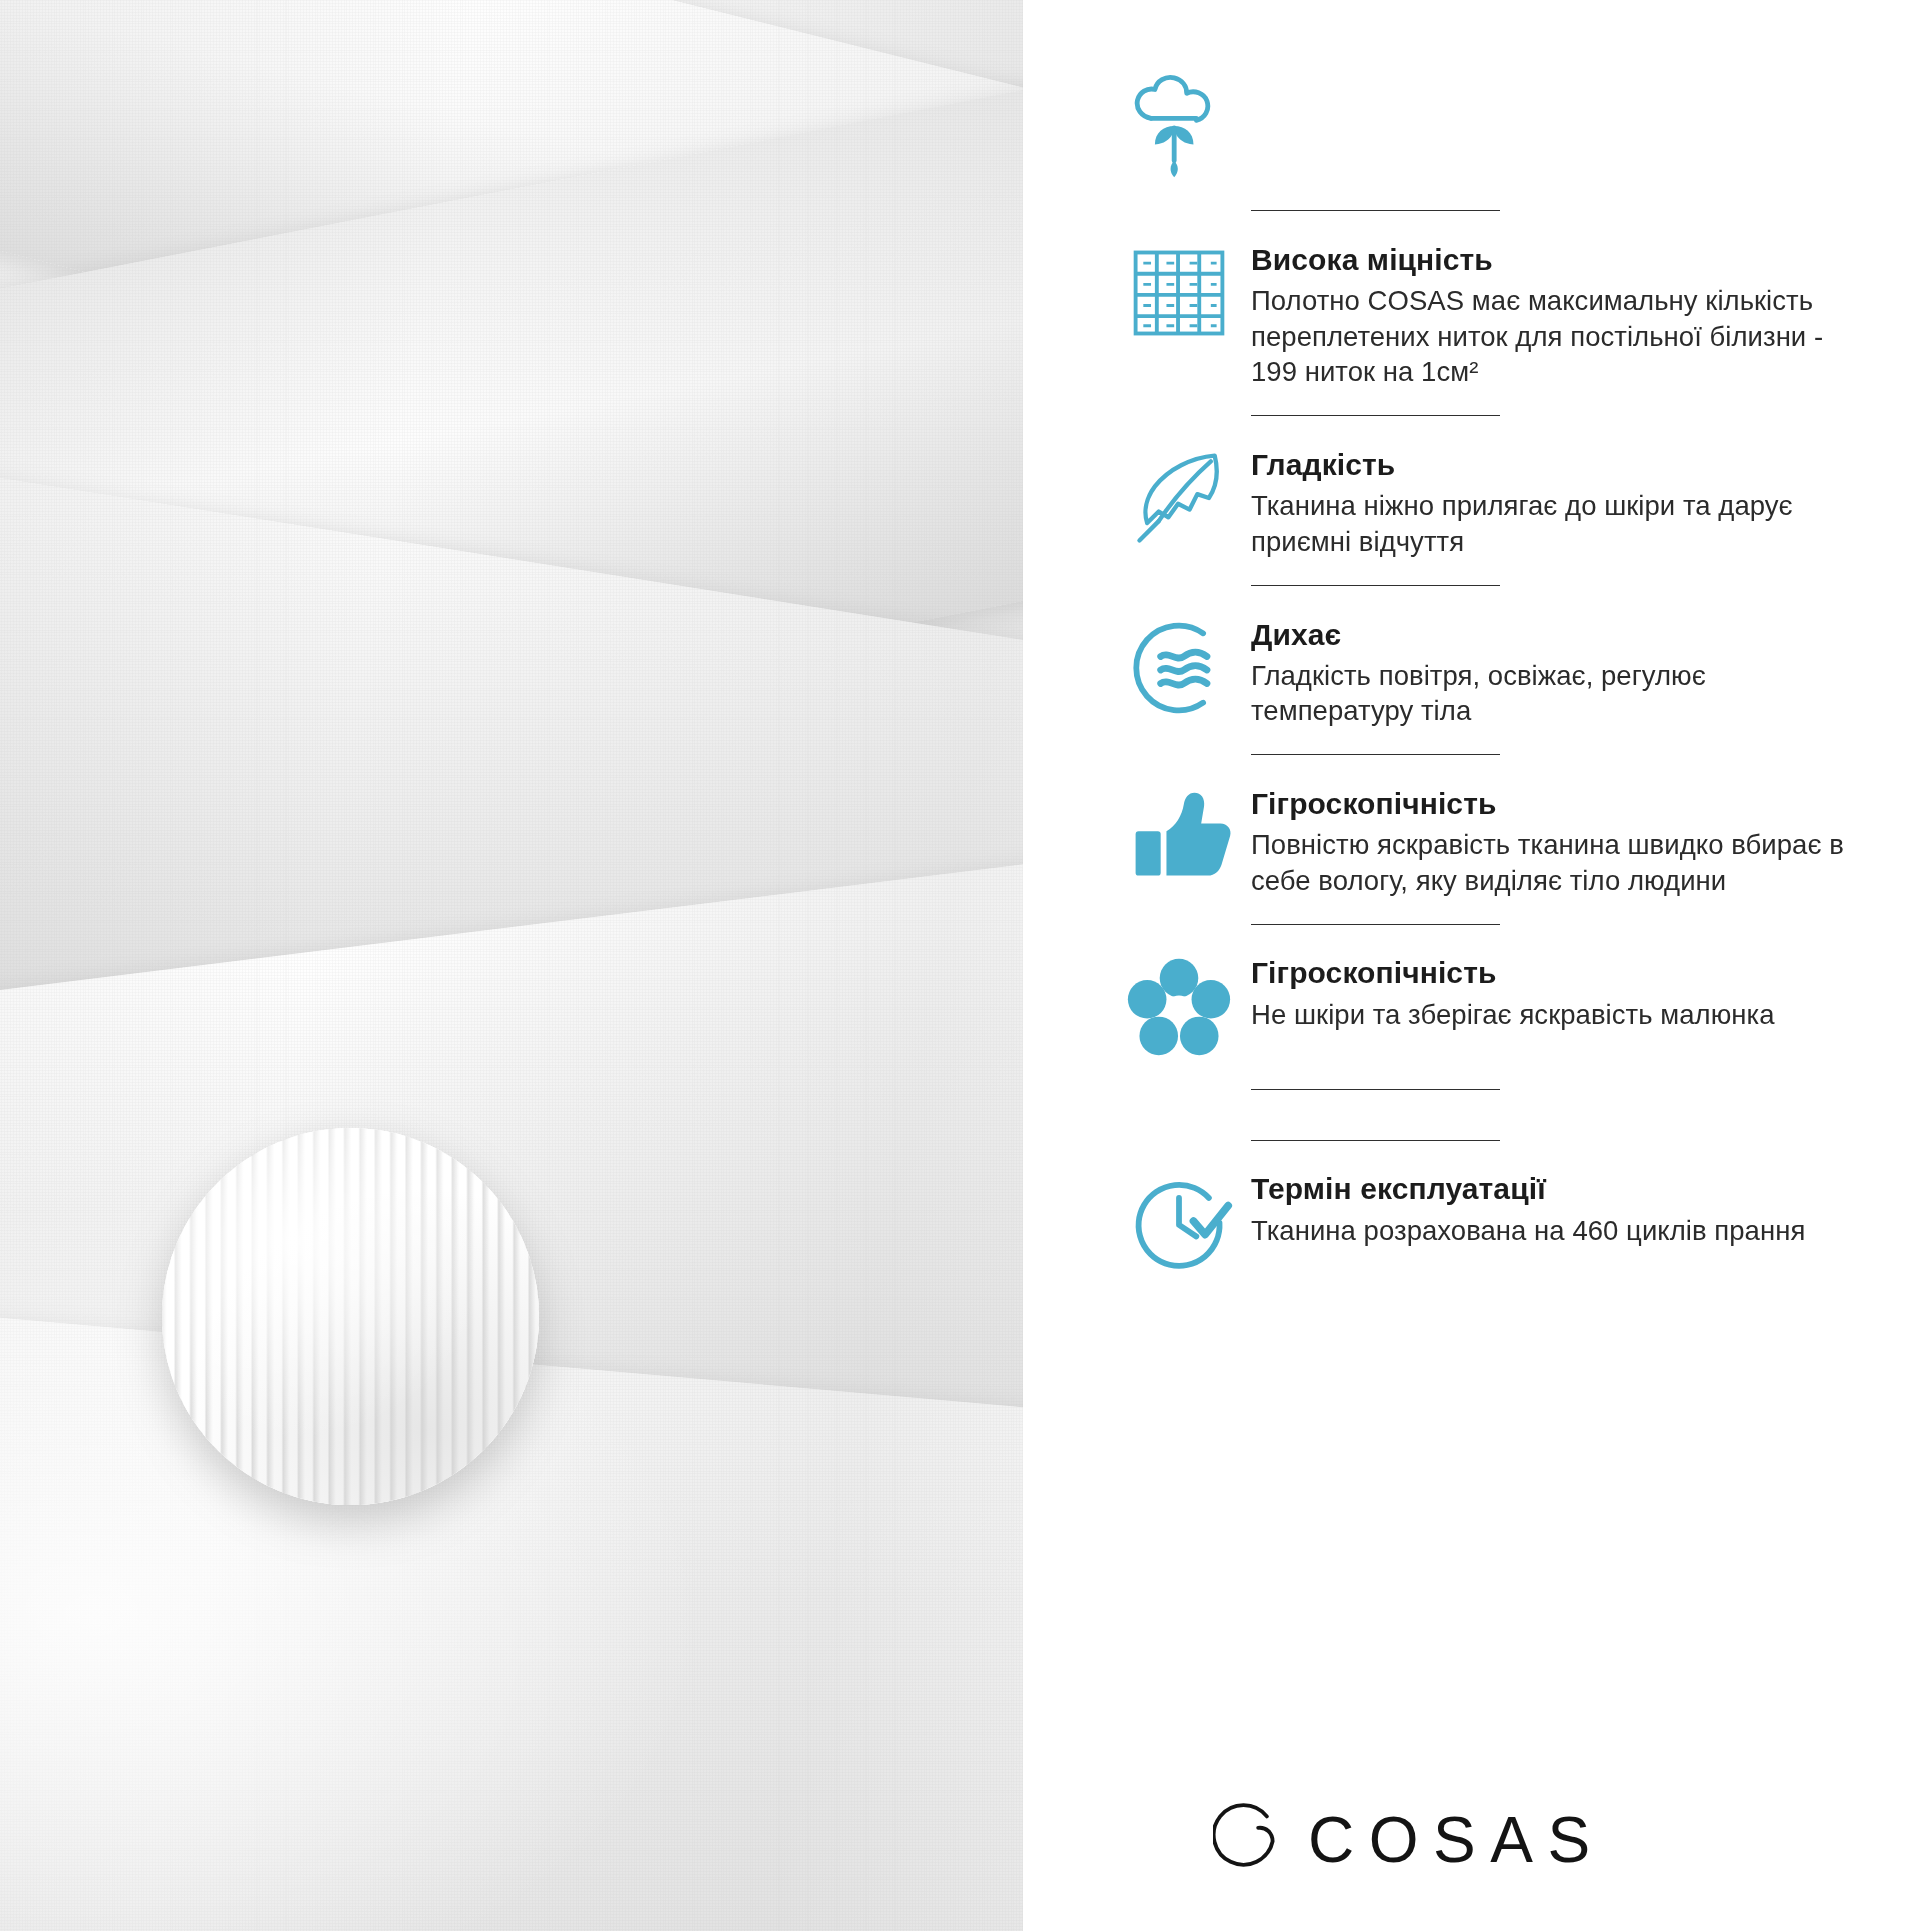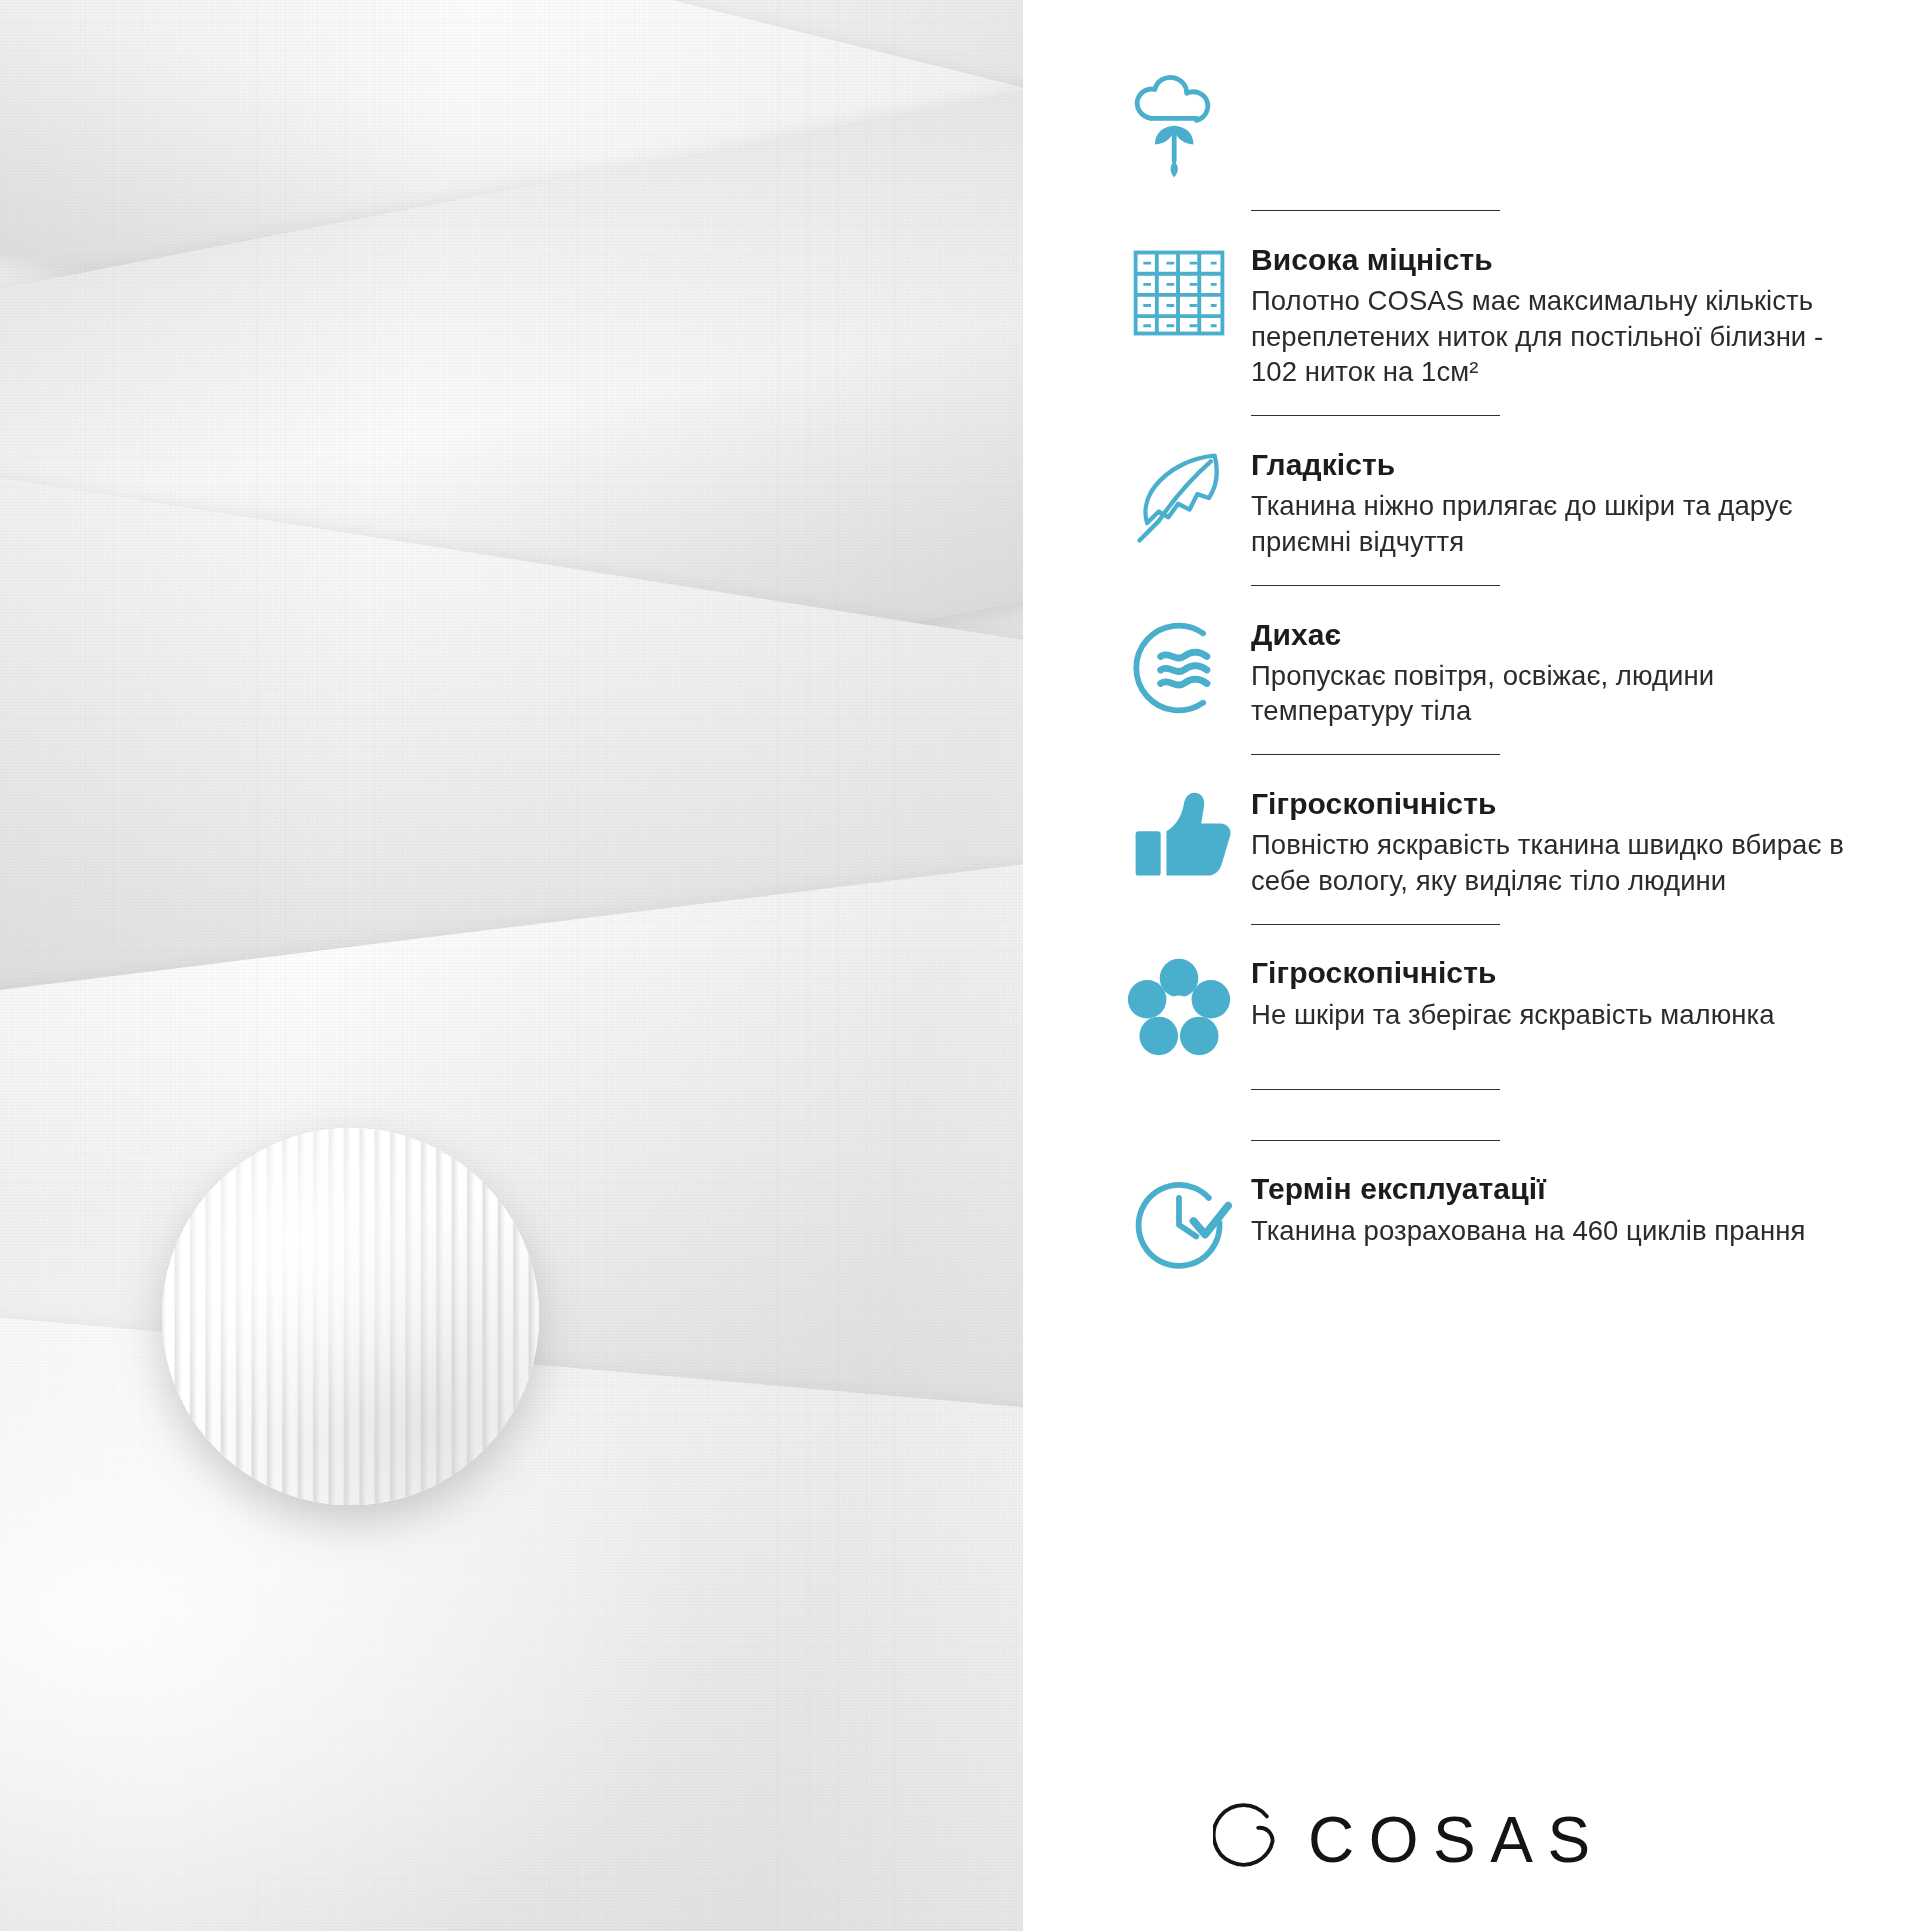--- a/index.html
+++ b/index.html
@@ -234,21 +234,21 @@
     <div class="feature-row">
       <div class="feature-icon">
         <svg width="114" height="108" viewBox="0 0 118 112" fill="none" stroke="#4aaecd" stroke-width="4">
           <rect x="14" y="14" width="90" height="84"></rect>
           <path d="M14 36h90M14 58h90M14 80h90M36 14v84M58 14v84M80 14v84"></path>
           <path d="M22 25h8M46 25h8M70 25h8M92 25h6M22 47h8M46 47h8M70 47h8M92 47h6M22 69h8M46 69h8M70 69h8M92 69h6M22 90h8M46 90h8M70 90h8M92 90h6" stroke-width="3"></path>
         </svg>
       </div>
       <div class="feature-text">
         <p class="feature-title">Висока міцність</p>
-        <p class="feature-desc">Полотно COSAS має максимальну кількість переплетених ниток для постільної білизни - 102 ниток на 1см²</p>
+        <p class="feature-desc">Полотно COSAS має максимальну кількість переплетених ниток для постільної білизни - 199 ниток на 1см²</p>
       </div>
     </div>
 
     <div class="divider"></div>
 
     <div class="feature-row">
       <div class="feature-icon">
         <svg width="114" height="108" viewBox="0 0 118 112" fill="none" stroke="#4aaecd" stroke-width="4.5" stroke-linecap="round" stroke-linejoin="round">
           <path d="M96 12c-24 2-48 14-62 32-9 12-12 26-8 38l12-12 10 6 10-14 12 6 8-16 12 4c8-12 10-28 6-44z"></path>
           <path d="M92 18C74 34 54 56 38 80"></path>
@@ -267,21 +267,21 @@
       <div class="feature-icon">
         <svg width="114" height="108" viewBox="0 0 118 112" fill="none" stroke="#4aaecd" stroke-width="6" stroke-linecap="round">
           <path d="M84 20a44 44 0 1 0 0 72"></path>
           <path d="M40 44c8-6 16 6 24 0s16-6 24 0" stroke-width="7"></path>
           <path d="M40 58c8-6 16 6 24 0s16-6 24 0" stroke-width="7"></path>
           <path d="M40 72c8-6 16 6 24 0s16-6 24 0" stroke-width="7"></path>
         </svg>
       </div>
       <div class="feature-text">
         <p class="feature-title">Дихає</p>
-        <p class="feature-desc">Пропускає повітря, освіжає, людини температуру тіла</p>
+        <p class="feature-desc">Гладкість повітря, освіжає, регулює температуру тіла</p>
       </div>
     </div>
 
     <div class="divider"></div>
 
     <div class="feature-row">
       <div class="feature-icon">
         <svg width="114" height="108" viewBox="0 0 118 112" fill="#4aaecd">
           <rect x="14" y="50" width="26" height="46" rx="3"></rect>
           <path d="M46 50c10-6 16-16 18-28 1-7 5-12 11-12 7 0 11 6 10 14l-3 18h20c7 0 12 6 10 13l-9 30c-2 6-7 11-14 11H46V50z"></path>

